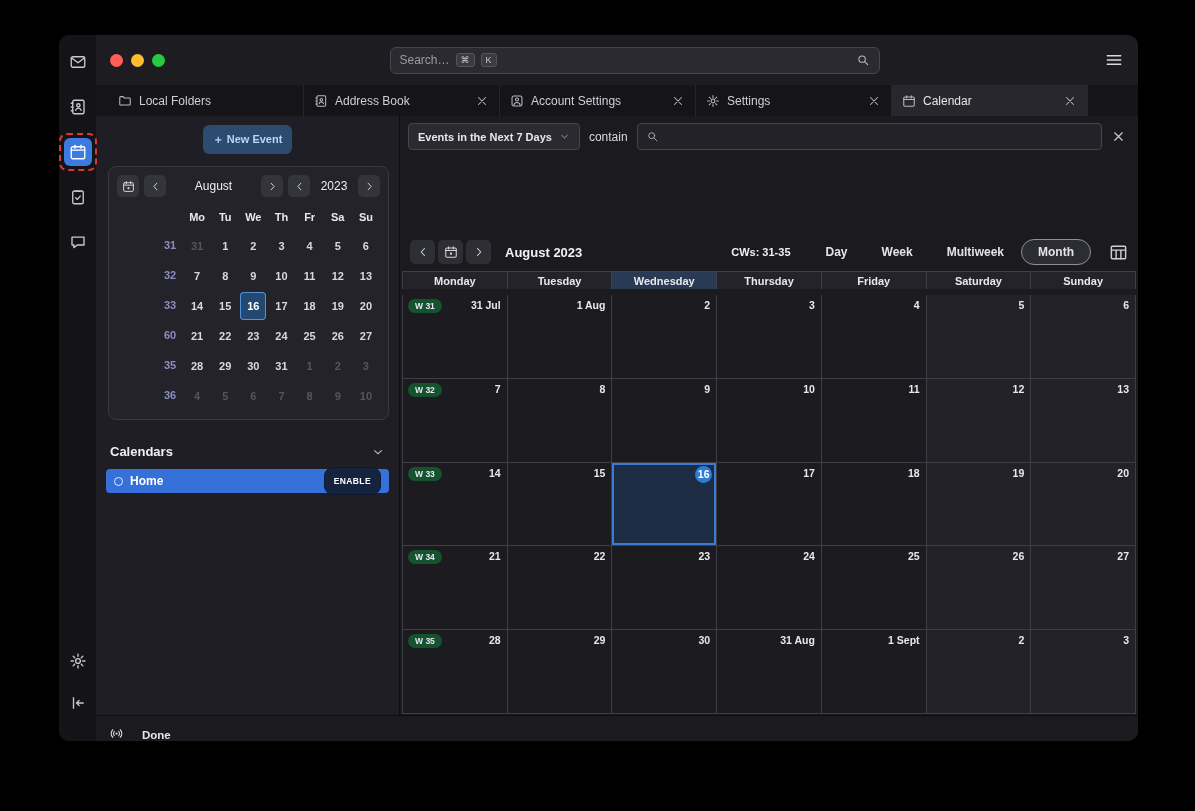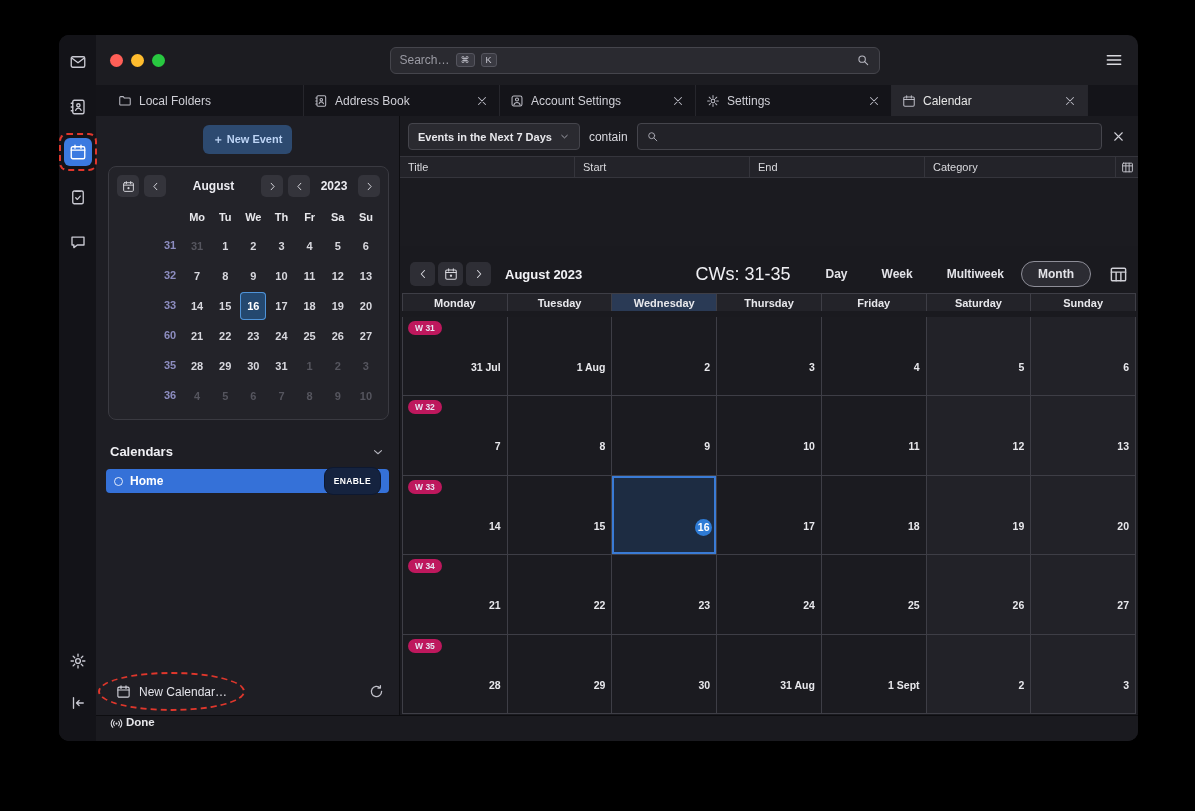--- a/index.html
+++ b/index.html
@@ -58,21 +58,21 @@
   .new-event-btn { margin:9px auto 4px; background:#2d4a70; color:#bdd4f5; font-size:11px;
     font-weight:bold; border:none; border-radius:6px; padding:7px 10px; cursor:pointer;
     font-family:inherit; }
   .minical { margin:8px 10px 10px 12px; background:#232329; border:1px solid #3a3a41;
     border-radius:8px; padding:8px; }
   .mc-nav { display:flex; gap:5px; align-items:center; margin-bottom:6px; }
   .mc-navbtn { width:22px; height:22px; background:#34343b; border-radius:5px; color:#d6d6dc;
     display:flex; align-items:center; justify-content:center; cursor:pointer; flex:0 0 22px; }
   .mc-navbtn .icon { width:13px; height:13px; }
   .mc-group { flex:1; display:flex; align-items:center; gap:4px; }
-  .mc-label { flex:1; text-align:center; color:#ececf1; font-size:12px; font-weight:bold; }
+  .mc-label { flex:1; text-align:center; color:#ececf1; font-size:12px; font-weight:normal; }
   .mc-grid { display:grid; grid-template-columns:26px repeat(7,1fr);margin-left:40px; }
   .mc-cell { height:28px; display:flex; align-items:center; justify-content:center;
     font-size:11px; font-weight:bold; }
   .mc-dh { color:#e8e8ec; }
   .mc-num { color:#8d8dc0; }
   .mc-day { color:#d8d8de; border-radius:4px; cursor:pointer; margin:1px; }
   .mc-day.muted { color:#55555e; }
   .mc-day.selected { background:#24486f; box-shadow:inset 0 0 0 1px #4f93d8; color:#fff; }
 
   .cals-header { display:flex; align-items:center; padding:14px 14px 10px; color:#f0f0f4;
@@ -121,48 +121,48 @@
   .elist { height:68px; background:#1b1b20; }
   .area-gap { height:9px; }
 
   .cal-toolbar { display:flex; align-items:center; height:38px; padding:0 10px; gap:10px; }
   .ct-nav { display:flex; gap:3px; }
   .ct-btn { width:25px; height:24px; background:#2e2e35; border-radius:5px; color:#d6d6dc;
     display:flex; align-items:center; justify-content:center; cursor:pointer; }
   .ct-btn .icon { width:14px; height:14px; }
   .ct-title { color:#f2f2f6; font-size:13px; font-weight:bold; margin-left:4px; }
   .ct-spacer { flex:1; }
-  .ct-cws { color:#f0f0f4; font-size:18px; font-weight:normal; margin-right:8px; }
+  .ct-cws { color:#f0f0f4; font-size:11px; font-weight:bold; margin-right:8px; }
   .seg { display:flex; align-items:center; }
   .seg-btn { padding:5px 16px; color:#e3e3e8; font-size:12px; font-weight:bold;
     border-radius:13px; cursor:pointer; border:1px solid transparent; }
   .seg-btn.active { border-color:#8e8e98; background:#2c2c33; }
   .ct-viewicon { width:19px; height:19px; color:#cfcfd6; cursor:pointer; margin-left:8px; }
 
   .mgrid-wrap { flex:1; display:flex; flex-direction:column; margin:0 2px 1px 2px; min-height:0;gap:6px; }
   .mgrid-head { display:grid; grid-template-columns:repeat(7,1fr); gap:1px;
     background:#3e3e46; border:1px solid #3e3e46; border-bottom:none; }
   .mgh-cell { background:#232329; height:17px; display:flex; align-items:center;
     justify-content:center; font-size:11px; font-weight:bold; color:#e8e8ec; }
   .mgh-cell.hl { background:#2a3a55; }
   .mgrid { flex:1; display:grid; grid-template-columns:repeat(7,1fr); grid-auto-rows:1fr;
     gap:1px; background:#3e3e46; border:1px solid #3e3e46; border-top:none; min-height:0; }
   .g-cell { background:#1b1b20; position:relative; padding:4px 5px; cursor:pointer; }
   .g-cell.weekend { background:#222228; }
   .g-cell.today { background:#1d2c42; box-shadow:inset 0 0 0 2px #3a7bd5; }
   .g-date { position:absolute; top:4px; right:6px; font-size:10.5px; font-weight:bold;
-    color:#e8e8ec;margin-top:40px; }
+    color:#e8e8ec; }
   .g-date.g-today { background:#2f7cd6; color:#fff; width:17px; height:17px; border-radius:50%;
     display:flex; align-items:center; justify-content:center; top:3px; right:4px; }
-  .wk-badge { position:absolute; top:4px; left:5px; background:#be185d; color:#e6e6f2;
+  .wk-badge { position:absolute; top:4px; left:5px; background:#14532d; color:#e6e6f2;
     font-size:8.5px; font-weight:bold; padding:2px 7px; border-radius:8px; }
 
   
-  .statusbar { height:26px; border-top:1px solid #0d0d10; display:flex; align-items:flex-start;
-    gap:2px; padding:0 13px; background:#1a1a1f; color:#e6e6ea; font-size:11.5px;
+  .statusbar { height:26px; border-top:1px solid #0d0d10; display:flex; align-items:flex-end;
+    gap:18px; padding:0 13px; background:#1a1a1f; color:#e6e6ea; font-size:11.5px;
     font-weight:bold; }
   .statusbar .icon { width:15px; height:15px; color:#d6d6dc; }
 </style>
 </head>
 <body>
 
 <div class="window">
 
   <div class="sidebar">
     <div>
@@ -446,36 +446,20 @@
         <div>
             <div class="cal-item">
               <span class="cal-dot"></span>
               <span>Home</span>
               <span class="enable-badge">ENABLE</span>
             </div>
           </div>
 
         <div class="lp-spacer"></div>
 
-        <div class="new-cal-row">
-          <span class="new-cal-link">
-            <span class="icon">
-                <svg viewBox="0 0 24 24">
-                  <rect x="3" y="5" width="18" height="16" rx="2"></rect>
-                  <path d="M3 9.5h18M8 3v4M16 3v4"></path>
-                </svg>
-              </span>
-            <span>New Calendar…</span>
-          </span>
-          <span class="icon sync-btn">
-              <svg viewBox="0 0 24 24">
-                <path d="M19.2 12a7.2 7.2 0 1 1-2.1-5.1M17.5 3.6v3.5H14"></path>
-              </svg>
-            </span>
-        </div>
       </div>
 
       <div class="mainarea">
 
         <div class="filterbar">
           <span class="filter-dd">
             <span>Events in the Next 7 Days</span>
             <span class="icon">
                 <svg viewBox="0 0 24 24">
                   <path d="M6 9.5l6 5.5 6-5.5"></path>
@@ -492,34 +476,20 @@
               </span>
             <span></span>
           </span>
           <span class="icon filter-close">
               <svg viewBox="0 0 24 24">
                 <path d="M6 6l12 12M18 6L6 18"></path>
               </svg>
             </span>
         </div>
 
-        <div class="etable-head">
-          <span class="eth-cell eth-0">Title</span>
-          <span class="eth-cell eth-1">Start</span>
-          <span class="eth-cell eth-2">End</span>
-          <span class="eth-cell eth-3">Category</span>
-          <span class="eth-icon">
-              <span class="icon">
-                <svg viewBox="0 0 24 24">
-                  <rect x="3" y="4" width="18" height="16" rx="1.5"></rect>
-                  <path d="M9 4v16M15 4v16M3 9h18"></path>
-                </svg>
-              </span>
-            </span>
-        </div>
         <div class="elist"></div>
         <div class="area-gap"></div>
 
         <div class="cal-toolbar">
           <div class="ct-nav">
             <span class="ct-btn">
                 <span class="icon">
                   <svg viewBox="0 0 24 24">
                     <path d="M14.5 6L9 12l5.5 6"></path>
                   </svg>

